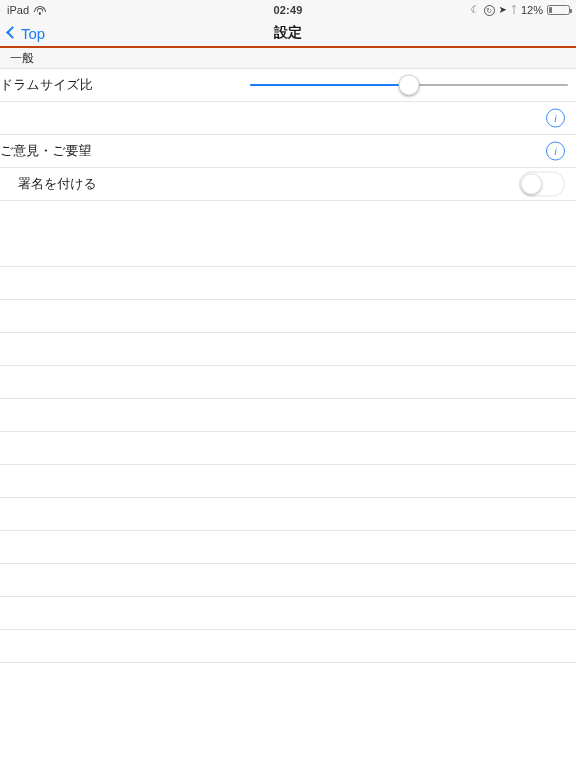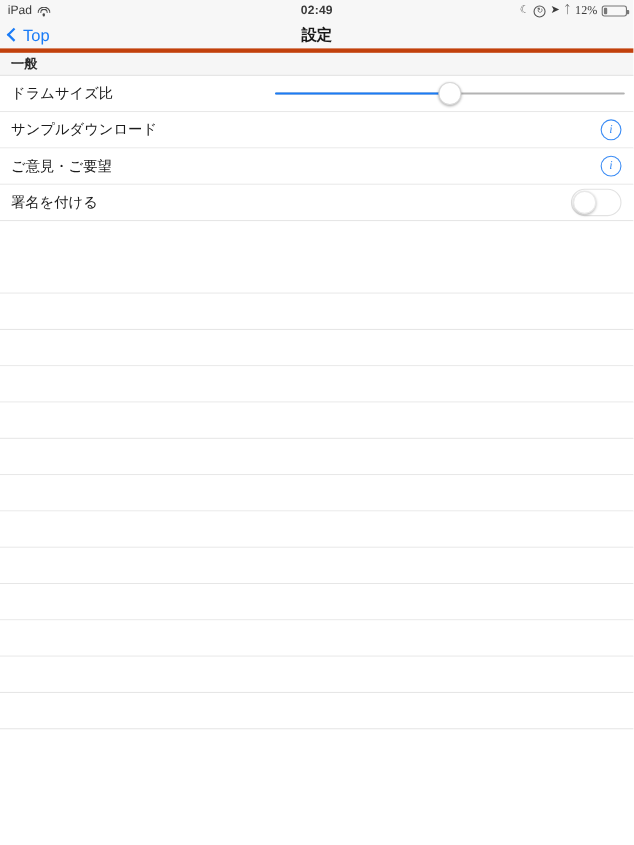--- a/index.html
+++ b/index.html
@@ -30,60 +30,59 @@
                border-radius:50% 50% 0 0 / 100% 100% 0 0; left:50%; transform:translateX(-50%); }
   .wifi-ico i:nth-child(1){ width:12px; height:6px; top:0; }
   .wifi-ico i:nth-child(2){ width:7px;  height:3.5px; top:2.6px; }
   .wifi-ico .dot{ position:absolute; width:2.4px; height:2.4px; background:#4a4a4a; border-radius:50%;
                   left:50%; transform:translateX(-50%); bottom:0; border:none; }
   .moon-ico{ font-size:10px; color:#555; line-height:1; }
   .rot-ico{ display:inline-block; width:11px; height:11px; border:1.3px solid #555; border-radius:50%;
             position:relative; font-size:7px; line-height:9px; text-align:center; color:#555; }
   .loc-ico{ font-size:10px; color:#3a3a3a; line-height:1; }
   .bt-ico{ font-size:10px; color:#3a3a3a; line-height:1; }
-  .batt-pct{ font-size:11px; color:#3a3a3a;font-family:Liberation Serif, serif; }
+  .batt-pct{ font-size:11px; color:#3a3a3a; }
   .batt{ position:relative; width:23px; height:10px; border:1px solid #777; border-radius:2.5px; }
   .batt::after{ content:""; position:absolute; right:-3px; top:3px; width:2px; height:4px;
                 background:#777; border-radius:0 1px 1px 0; }
   .batt-fill{ position:absolute; left:1px; top:1px; bottom:1px; background:#777; border-radius:1px; }
 
   
   .navbar{
     position:relative;
     height:28px;
     background:#f7f7f7;
-    border-bottom:4px solid #c2410c;
+    border-bottom:2px solid #c2410c;
     display:flex;
     align-items:center;
   }
   .back-btn{ position:absolute; left:8px; display:flex; align-items:center; gap:4px; cursor:pointer; }
   .chev{ display:inline-block; width:9px; height:9px; border-left:2.4px solid #1a7cf7; border-bottom:2.4px solid #1a7cf7;
          transform:rotate(45deg); margin-bottom:1px; }
   .back-label{ font-size:15px; color:#1a7cf7; }
   .nav-title{ position:absolute; left:0; right:0; text-align:center; font-size:14px; color:#1a1a1a; font-weight:bold;font-family:Liberation Serif, serif; }
 
   
   .list{ background:#ffffff; }
   .section-header{
     height:21px;
     background:#f6f6f6;
     border-bottom:1px solid #e3e3e3;
     display:flex; align-items:center;
     padding-left:10px;
-    font-size:12px; font-weight:bold; color:#2b2b2b;
+    font-size:12px; font-weight:normal; color:#2b2b2b;
   }
   .row{
     position:relative;
     height:33px;
     background:#ffffff;
     border-bottom:1px solid #e6e6e6;
     display:flex; align-items:center;
-    padding-left:10px;
   }
-  .row.indent{ }
+  .row.indent{ padding-left:18px; }
   .row-label{ font-size:13px; color:#1c1c1c; }
   .row-value{ position:absolute; right:10px; font-size:13px; color:#9a9a9a; }
 
   
   .info-btn{
     position:absolute; right:11px; top:50%; transform:translateY(-50%);
     width:19px; height:19px; border:1.3px solid #3b8cf5; border-radius:50%;
     color:#3b8cf5; font-size:11px; font-family:"Liberation Serif", serif; font-style:italic;
     display:flex; align-items:center; justify-content:center; cursor:pointer; line-height:1;
   }
@@ -153,21 +152,20 @@
   <div class="row">
     <span class="row-label">ドラムサイズ比</span>
     <div class="slider-wrap">
       <div class="slider-track"></div>
       <div class="slider-fill" id="slider-fill" style="width: 50%;"></div>
       <div class="slider-thumb" id="slider-thumb" style="left: 50%;"></div>
     </div>
   </div>
 
   <div class="row">
-    <span class="row-label">サンプルダウンロード</span>
     <div class="info-btn">i</div>
   </div>
 
   <div class="row">
     <span class="row-label">ご意見・ご要望</span>
     <div class="info-btn">i</div>
   </div>
 
 
   <div class="row indent">

